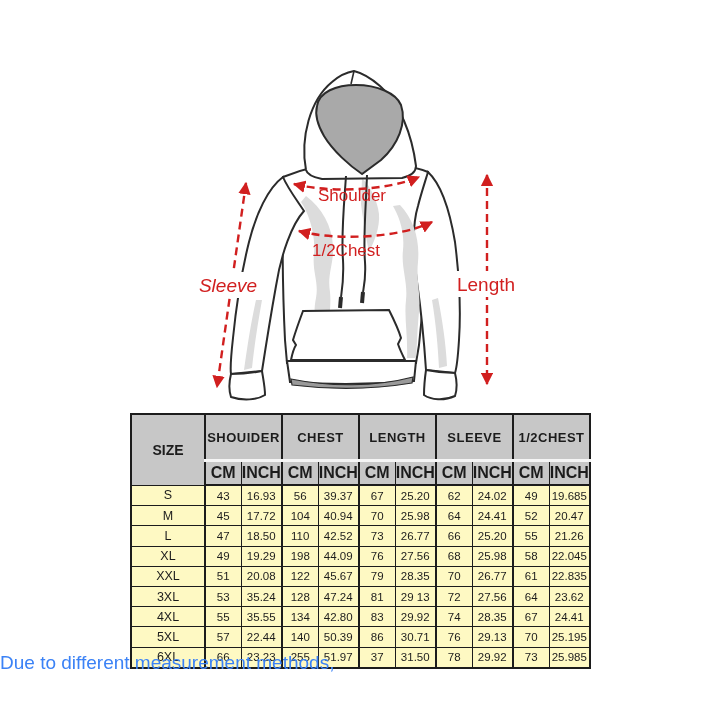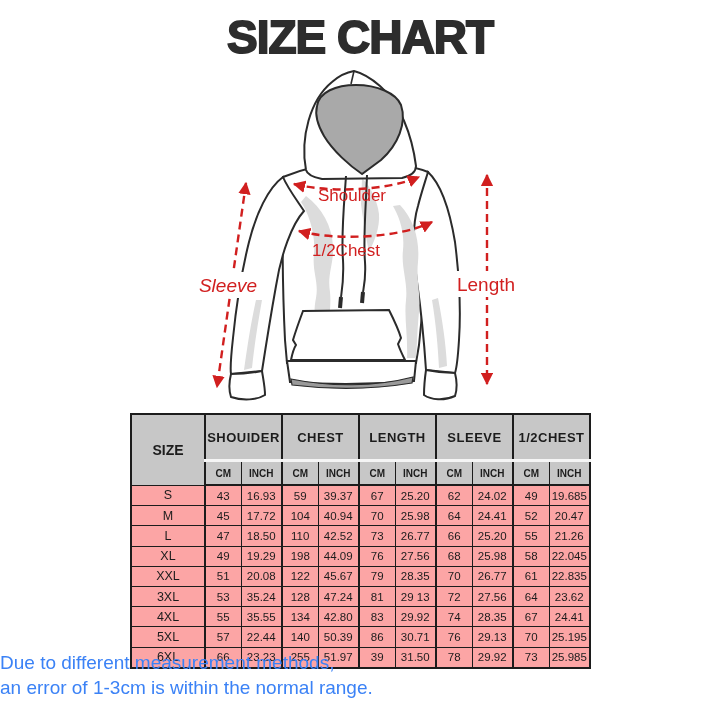--- a/index.html
+++ b/index.html
@@ -5,40 +5,39 @@
   html,body{margin:0;padding:0;background:#fff;}
   .page{position:relative;width:720px;height:720px;background:#fff;overflow:hidden;
         font-family:"Liberation Sans",sans-serif;}
   .title{position:absolute;top:10px;left:0;width:100%;text-align:center;
          font-size:46px;font-weight:bold;letter-spacing:-1px;color:#2d2d2d;
          -webkit-text-stroke:1.8px #2d2d2d;}
   .figure{position:absolute;left:160px;top:58px;width:400px;height:357px;}
   .figure svg{display:block;width:100%;height:100%;}
 
   table.sizetable{position:absolute;left:130px;top:413px;border-collapse:collapse;
-                  table-layout:fixed;border:2px solid #1c1c1c;background:#fca5a5;}
+                  table-layout:fixed;border:2px solid #1c1c1c;background:#fef9c3;}
   .sizetable th,.sizetable td{border:1px solid #1c1c1c;text-align:center;padding:0;
                   color:#1c1c1c;overflow:hidden;white-space:nowrap;}
   .size-h{background:#c7c7c7;font-weight:bold;font-size:14px;border-right:2px solid #1c1c1c !important;}
   .group-h{background:#c7c7c7;font-weight:bold;font-size:13px;height:44px;
            border-bottom:3px solid #f5f5f5 !important;letter-spacing:.5px;}
-  .unit-h{background:#c7c7c7;font-weight:bold;font-size:10px;height:22px;
+  .unit-h{background:#c7c7c7;font-weight:bold;font-size:16px;height:22px;
           border-bottom:2px solid #1c1c1c !important;}
   .grp-start{border-left:2px solid #1c1c1c !important;margin-left:43px;}
   td.val{height:19.2px;font-size:11.5px;}
   td.size-cell{font-size:12.5px;}
   .footer{position:absolute;top:650px;left:0;width:100%;text-align:left;
           font-size:19px;line-height:25px;color:#3b82f6;}
 </style>
 </head>
 <body>
 
 <div class="page">
 
-  <div class="title">SIZE CHART</div>
 
   <div class="figure">
     <svg viewBox="160 58 400 357" xmlns="http://www.w3.org/2000/svg">
       <defs>
         <marker id="arr" viewBox="0 0 10 10" refX="9" refY="5" markerWidth="5.2" markerHeight="5.2" orient="auto-start-reverse">
           <path d="M0,0 L10,5 L0,10 Z" fill="#d11f1f"></path>
         </marker>
       </defs>
 
       <path d="M 283,177 C 305,168 330,163 354,162 C 380,162 408,164 428,172
@@ -136,21 +135,21 @@
         <th class="unit-h">INCH</th>
         <th class="unit-h grp-start">CM</th>
         <th class="unit-h">INCH</th>
       </tr>
     </thead>
     <tbody>
       <tr>
         <td class="size-cell">S</td>
         <td class="val grp-start">43</td>
         <td class="val">16.93</td>
-        <td class="val grp-start">59</td>
+        <td class="val grp-start">56</td>
         <td class="val">39.37</td>
         <td class="val grp-start">67</td>
         <td class="val">25.20</td>
         <td class="val grp-start">62</td>
         <td class="val">24.02</td>
         <td class="val grp-start">49</td>
         <td class="val">19.685</td>
       </tr>
       <tr>
         <td class="size-cell">M</td>
@@ -242,28 +241,27 @@
         <td class="val">29.13</td>
         <td class="val grp-start">70</td>
         <td class="val">25.195</td>
       </tr>
       <tr>
         <td class="size-cell">6XL</td>
         <td class="val grp-start">66</td>
         <td class="val">23.23</td>
         <td class="val grp-start">255</td>
         <td class="val">51.97</td>
-        <td class="val grp-start">39</td>
+        <td class="val grp-start">37</td>
         <td class="val">31.50</td>
         <td class="val grp-start">78</td>
         <td class="val">29.92</td>
         <td class="val grp-start">73</td>
         <td class="val">25.985</td>
       </tr>
     </tbody>
   </table>
 
   <div class="footer">
     <div>Due to different measurement methods,</div>
-    <div>an error of 1-3cm is within the normal range.</div>
   </div>
 
 </div>
 
 </body></html>

